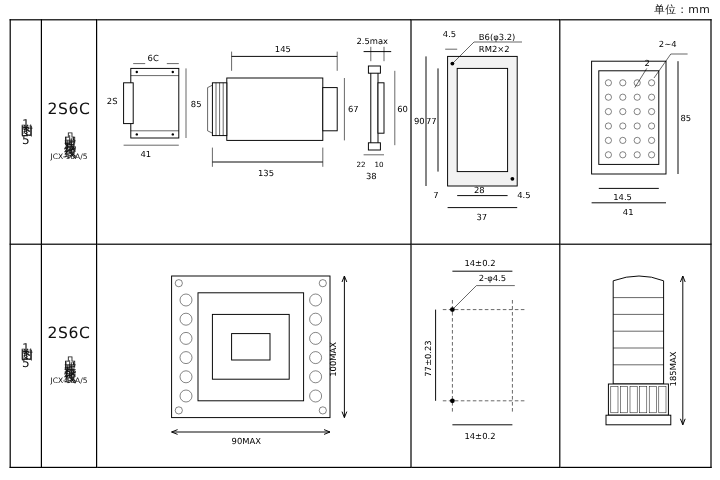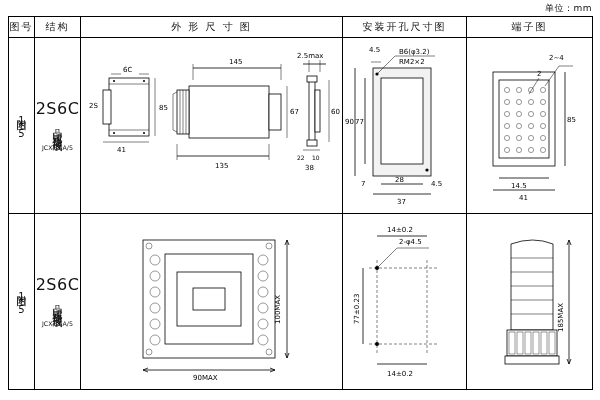--- a/index.html
+++ b/index.html
@@ -42,21 +42,21 @@
     text-orientation:upright;
     letter-spacing:2px;
     font-size:10px;
     line-height:1.1;
     margin:0 auto;
   }
   .cell-struct{
     font-size:9px;line-height:1.25;
     padding:4px 2px;
   }
-  .struct-code{font-size:16px;letter-spacing:0.5px;}
+  .struct-code{font-size:13px;letter-spacing:0.5px;}
   .struct-desc{display:block;margin:2px auto 0;}
   .struct-model{
     font-size:7px;margin-top:6px;letter-spacing:0;
     transform:scale(.9);
   }
   .drawcell{position:relative;height:100%;}
   svg{display:block;}
   .ln{stroke:#000;stroke-width:.8;fill:none;}
   .lnt{stroke:#000;stroke-width:.5;fill:none;}
   .dash{stroke:#000;stroke-width:.5;fill:none;stroke-dasharray:3 2;}
@@ -76,27 +76,20 @@
 
   <table class="main">
     <colgroup>
       <col class="col1">
         <col class="col2">
         <col class="col3">
         <col class="col4">
         <col class="col5">
     </colgroup>
     <tbody>
-        <tr>
-      <th class="hdr">图号</th>
-      <th class="hdr">结构</th>
-      <th class="hdr">外 形 尺 寸 图</th>
-      <th class="hdr">安装开孔尺寸图</th>
-      <th class="hdr">端子图</th>
-    </tr>
 
     <tr style="height:176px;">
       <td>
         <div class="vtext">附图15</div>
       </td>
       <td class="cell-struct">
         <div class="struct-code">2S6C</div>
         <div class="struct-desc">
           <span class="vtext">凸出式板后接线</span>
         </div>

